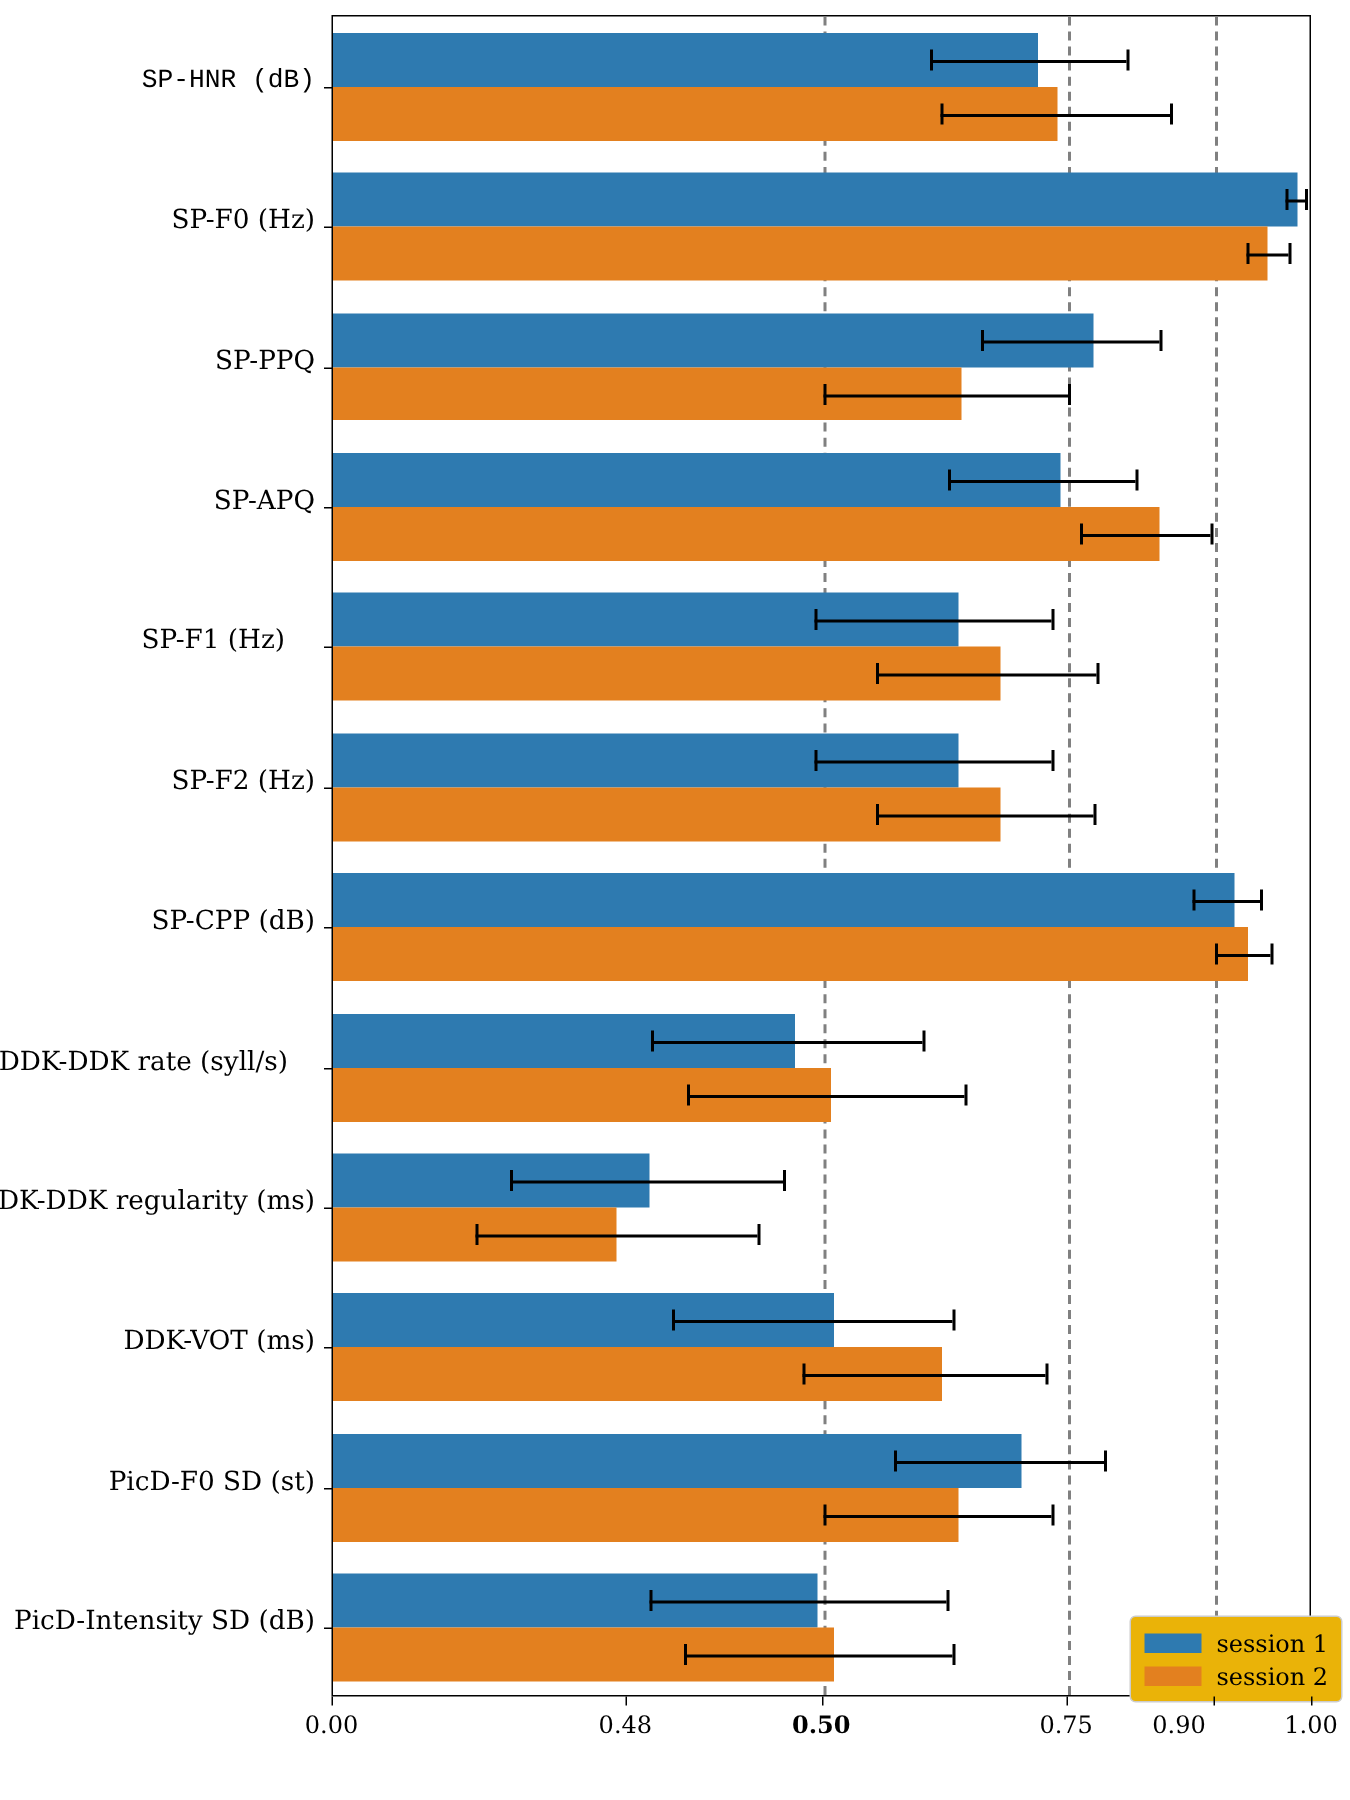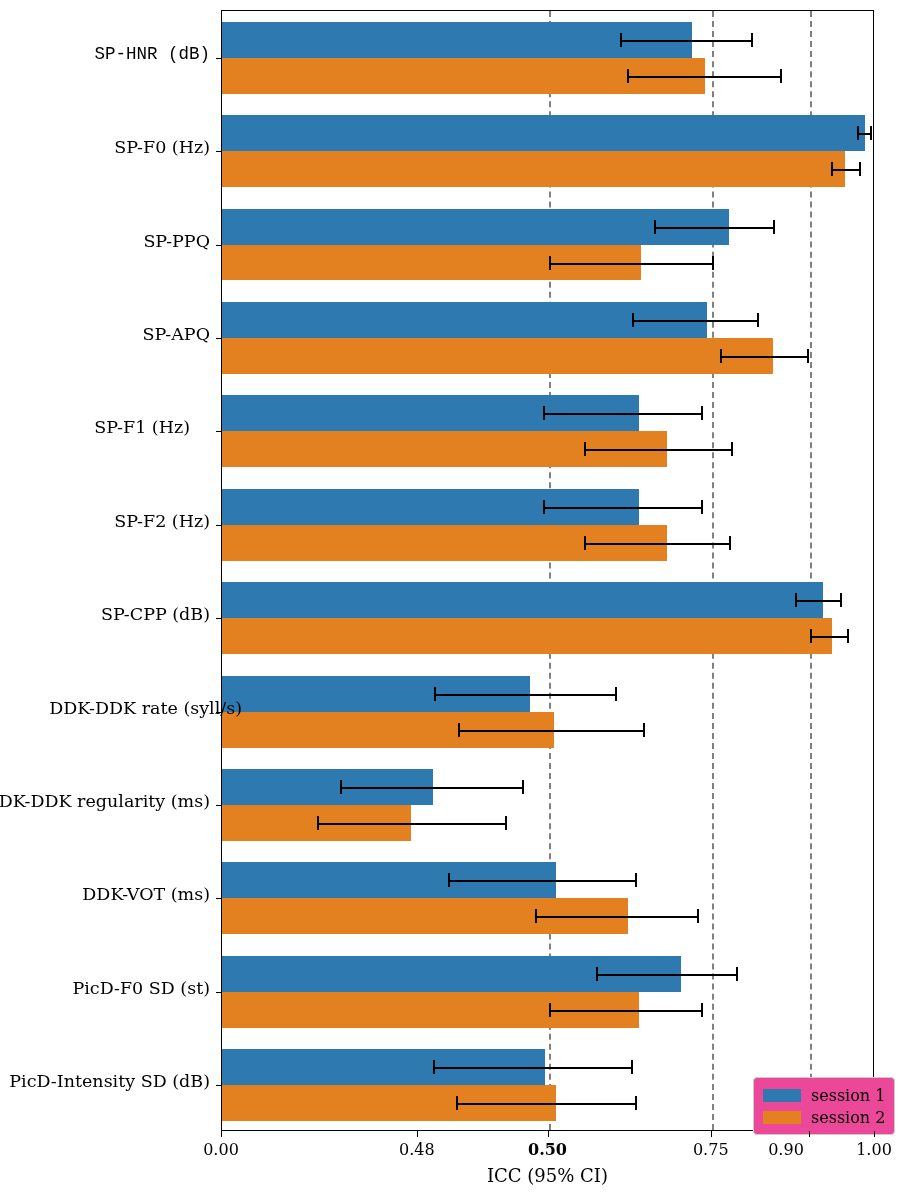--- a/index.html
+++ b/index.html
@@ -91,21 +91,21 @@
     top: 1165px;
     width: 653px;
     text-align: center;
     font-size: 18px;
     color: #000000;
   }
   #legend {
     position: absolute;
     border: 1px solid #cccccc;
     border-radius: 4px;
-    background: #ec4899;
+    background: #eab308;
     padding: 6px 9px 6px 9px;
     box-shadow: none;
   }
   .legend-row {
     display: flex;
     align-items: center;
     height: 22px;
   }
   .legend-swatch {
     width: 38px;
@@ -230,41 +230,40 @@
       <div class="errbar" style="left: 210.919px; width: 198.512px; top: 1056.31px;"></div>
       <div class="errcap" style="left: 210.919px; top: 1049.31px; height: 14px;"></div>
       <div class="errcap" style="left: 409.431px; top: 1049.31px; height: 14px;"></div>
       <div class="bar s2" style="top: 1074.29px; height: 35.9654px; width: 333.683px; background: rgb(227, 128, 31);"></div>
       <div class="errbar" style="left: 233.774px; width: 179.575px; top: 1092.27px;"></div>
       <div class="errcap" style="left: 233.774px; top: 1085.27px; height: 14px;"></div>
       <div class="errcap" style="left: 413.349px; top: 1085.27px; height: 14px;"></div>
       <div class="ytick" style="top: 1074.29px;"></div>
     </div>
 
-  <div id="xaxis-title">ICC (95% CI)</div>
 
   <div id="legend" style="left: 753px; top: 1077px;">
       <div class="legend-row">
         <span class="legend-swatch" style="background: rgb(46, 122, 176);"></span>
         <span class="legend-label">session 1</span>
       </div>
       <div class="legend-row">
         <span class="legend-swatch" style="background: rgb(227, 128, 31);"></span>
         <span class="legend-label">session 2</span>
       </div>
     </div>
 
 <div class="ylabel" style="top: 45.7083px; right: 690px; font-family: Liberation Mono, monospace;">SP-HNR (dB)</div>
     <div class="ylabel" style="top: 139.125px; right: 690px;">SP-F0 (Hz)</div>
     <div class="ylabel" style="top: 232.542px; right: 690px;">SP-PPQ</div>
     <div class="ylabel" style="top: 325.958px; right: 690px;">SP-APQ</div>
     <div class="ylabel" style="top: 419.375px; right: 710px;">SP-F1 (Hz)</div>
     <div class="ylabel" style="top: 512.792px; right: 690px;">SP-F2 (Hz)</div>
     <div class="ylabel" style="top: 606.208px; right: 690px;">SP-CPP (dB)</div>
-    <div class="ylabel" style="top: 699.625px; right: 658px;">DDK-DDK rate (syll/s)</div>
+    <div class="ylabel" style="top: 699.625px; right: 708px;">DDK-DDK rate (syll/s)</div>
     <div class="ylabel" style="top: 793.042px; right: 690px;">DDK-DDK regularity (ms)</div>
     <div class="ylabel" style="top: 886.458px; right: 690px;">DDK-VOT (ms)</div>
     <div class="ylabel" style="top: 979.875px; right: 690px;">PicD-F0 SD (st)</div>
     <div class="ylabel" style="top: 1073.29px; right: 690px;">PicD-Intensity SD (dB)</div>
     <div class="xtick" style="left: 221px; top: 1131px;"></div>
     <div class="xticklabel" style="left: 221px; top: 1140px;">0.00</div>
     <div class="xtick" style="left: 416.9px; top: 1131px;"></div>
     <div class="xticklabel" style="left: 416.9px; top: 1140px;">0.48</div>
     <div class="xtick" style="left: 547.5px; top: 1131px;"></div>
     <div class="xticklabel" style="left: 547.5px; top: 1140px; font-weight: bold;">0.50</div>

